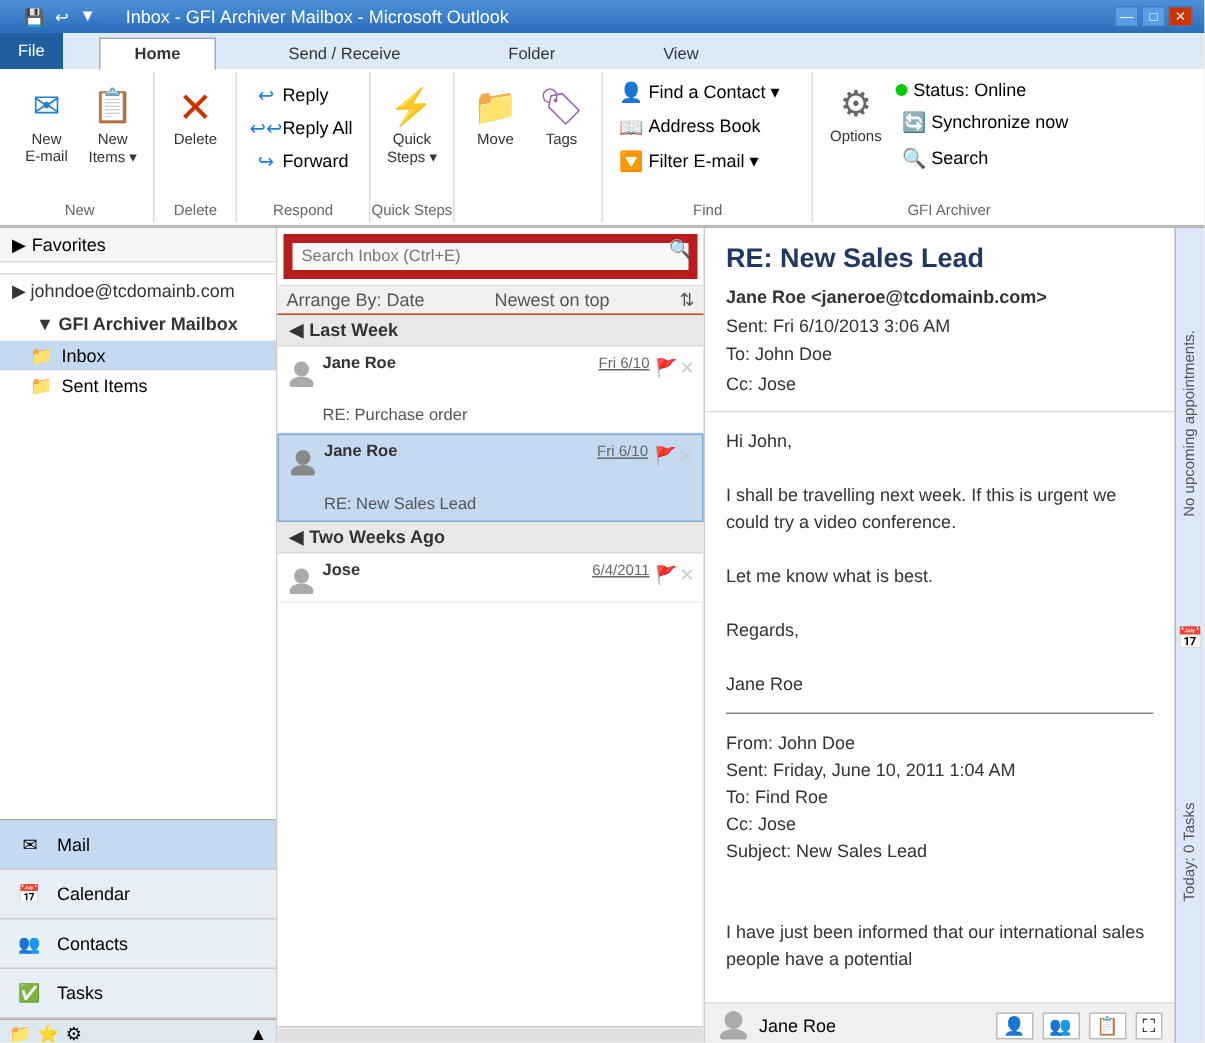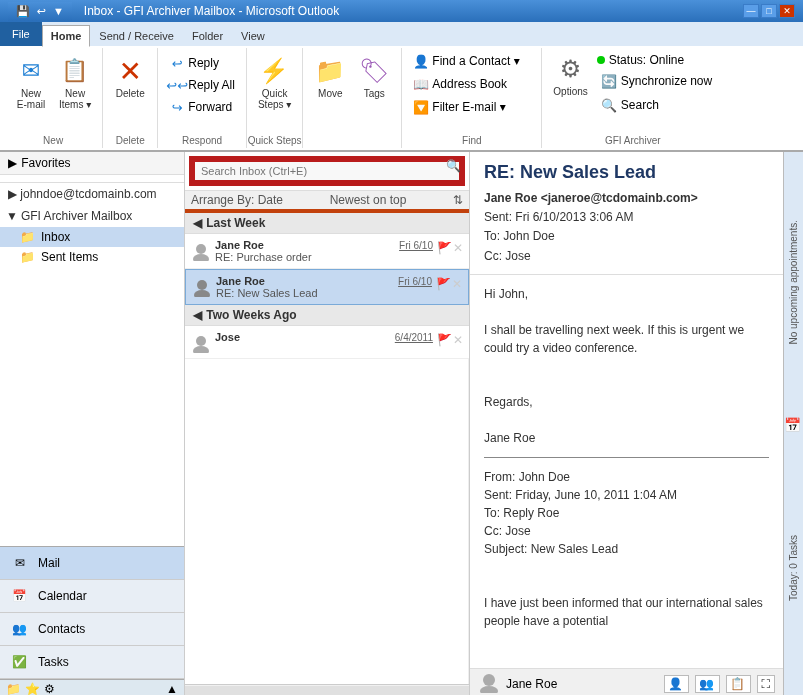--- a/index.html
+++ b/index.html
@@ -15,68 +15,68 @@
       padding: 0 8px;
       color: white;
       font-size: 11px;
     }
     .title-bar-left { display: flex; align-items: center; gap: 4px; }
     .title-bar-controls { display: flex; gap: 2px; }
     .title-btn { width: 16px; height: 14px; background: #5a9ee8; border: 1px solid #3a7cc8; color: white; font-size: 9px; display: flex; align-items: center; justify-content: center; cursor: pointer; }
 
     
     .ribbon { background: linear-gradient(to bottom, #f8f8f8, #e8e8e8); border-bottom: 1px solid #aaa; }
-    .ribbon-tabs { display: flex; background: #dce9f7; height: 24px; align-items: flex-end; padding-left: 0; }
-    .ribbon-tab { padding: 3px 8px; font-size: 11px; cursor: pointer; border: 1px solid transparent; border-bottom: none; color: #333; height: 22px; display: flex; align-items: center; }
+    .ribbon-tabs { display: flex; background: #dce9f7; height: 24px; align-items: flex-end; padding-left: 0; gap: 24px; }
+    .ribbon-tab { padding: 3px 23px; font-size: 11px; cursor: pointer; border: 1px solid transparent; border-bottom: none; color: #333; height: 22px; display: flex; align-items: center; }
     .ribbon-tab.active { background: white; border-color: #aaa; border-bottom: 1px solid white; color: #333; font-weight: bold; margin-bottom: -1px; z-index: 1; }
     .ribbon-tab.file { background: #2060a0; color: white; padding: 3px 12px; border: none; height: 24px; }
     .ribbon-content { background: white; border-bottom: 1px solid #aaa; display: flex; padding: 2px 4px; gap: 0; min-height: 78px; }
     .ribbon-group { display: flex; flex-direction: column; padding: 2px 6px; border-right: 1px solid #ddd; position: relative; }
     .ribbon-group-label { position: absolute; bottom: 2px; left: 0; right: 0; text-align: center; font-size: 10px; color: #666; }
     .ribbon-group-content { display: flex; gap: 2px; flex: 1; align-items: flex-start; padding-bottom: 14px; padding-top: 2px; }
     .ribbon-btn-large { display: flex; flex-direction: column; align-items: center; padding: 2px 4px; cursor: pointer; border: 1px solid transparent; min-width: 40px; }
     .ribbon-btn-large .icon { width: 32px; height: 32px; display: flex; align-items: center; justify-content: center; font-size: 22px; }
     .ribbon-btn-large .label { font-size: 10px; text-align: center; color: #333; margin-top: 1px; }
     .ribbon-btn-small { display: flex; align-items: center; gap: 3px; padding: 2px 4px; cursor: pointer; border: 1px solid transparent; white-space: nowrap; font-size: 11px; }
     .ribbon-btn-small .icon { width: 16px; height: 16px; display: flex; align-items: center; justify-content: center; font-size: 13px; }
     .ribbon-stack { display: flex; flex-direction: column; gap: 0; justify-content: flex-start; padding-bottom: 14px; }
 
     
     .main-layout { display: flex; height: calc(695px - 22px - 24px - 82px - 20px); }
 
     
     .sidebar { width: 185px; background: white; border-right: 1px solid #ccc; display: flex; flex-direction: column; overflow: hidden; }
     .sidebar-favorites { padding: 4px 8px; background: #f5f5f5; border-bottom: 1px solid #ddd; display: flex; align-items: center; gap: 4px; cursor: pointer; }
     .sidebar-account { padding: 4px 8px; font-size: 11px; color: #333; cursor: pointer; }
-    .sidebar-mailbox { padding: 4px 6px; font-size: 11px; color: #333; font-weight: normal; cursor: pointer; }
+    .sidebar-mailbox { padding: 4px 24px; font-size: 11px; color: #333; font-weight: bold; cursor: pointer; }
     .sidebar-item { display: flex; align-items: center; gap: 6px; padding: 3px 8px 3px 20px; cursor: pointer; font-size: 11px; }
     .sidebar-item.selected { background: #c5d9f1; }
     .sidebar-nav { margin-top: auto; border-top: 1px solid #aaa; background: #e8eef5; }
     .nav-item { display: flex; align-items: center; gap: 8px; padding: 6px 10px; cursor: pointer; border-bottom: 1px solid #ccc; }
     .nav-item.active { background: #c5d9f1; }
     .nav-item-icon { width: 20px; height: 20px; display: flex; align-items: center; justify-content: center; }
     .nav-bottom { display: flex; justify-content: space-between; align-items: center; padding: 2px 6px; background: #dde8f0; border-top: 1px solid #aaa; }
     .nav-bottom-icons { display: flex; gap: 4px; }
 
     
     .email-list { width: 285px; border-right: 1px solid #ccc; display: flex; flex-direction: column; background: white; }
     .email-search { padding: 4px; border-bottom: 1px solid #ddd; }
     .email-search input { width: 100%; padding: 3px 20px 3px 6px; border: 6px solid #b91c1c; font-size: 11px; background: #f8f8f8; }
     .email-search-wrap { position: relative; }
     .search-icon-inner { position: absolute; right: 4px; top: 3px; color: #888; font-size: 12px; }
-    .email-arrange { display: flex; justify-content: space-between; padding: 2px 6px; background: #f0f0f0; border-bottom: 4px solid #c2410c; font-size: 10px; color: #555; align-items: center; }
+    .email-arrange { display: flex; justify-content: space-between; padding: 2px 6px; background: #f0f0f0; border-bottom: 1px solid #c2410c; font-size: 10px; color: #555; align-items: center; }
     .email-group-header { padding: 3px 8px; background: #e8e8e8; font-size: 11px; font-weight: bold; color: #333; display: flex; align-items: center; gap: 4px; border-bottom: 1px solid #ddd; }
     .email-item { display: flex; align-items: flex-start; padding: 5px 6px; border-bottom: 1px solid #eee; cursor: pointer; gap: 4px; }
     .email-item.selected { background: #c5d9f1; border: 1px solid #7aaad8; }
     .email-avatar { width: 20px; height: 20px; margin-top: 2px; }
     .email-info { flex: 1; }
     .email-header { display: flex; justify-content: space-between; align-items: center; }
     .email-sender { font-size: 11px; font-weight: bold; color: #333; }
     .email-date { font-size: 10px; color: #666; text-decoration: underline; }
-    .email-subject { font-size: 11px; color: #555; }
+    .email-subject { font-size: 11px; color: #555; margin-top: 23px; }
     .email-actions { display: flex; gap: 1px; margin-top: 2px; }
 
     
     .reading-pane { flex: 1; display: flex; flex-direction: column; background: white; }
     .reading-header { padding: 10px 14px 8px; border-bottom: 1px solid #ddd; }
     .reading-title { font-size: 18px; font-weight: bold; color: #1f3864; margin-bottom: 6px; }
     .reading-meta { font-size: 11px; color: #333; line-height: 1.6; }
     .reading-body { flex: 1; padding: 10px 14px; overflow-y: auto; font-size: 12px; color: #333; line-height: 1.5; }
     .reading-body .divider { border-top: 1px solid #888; margin: 10px 0; }
     .reading-footer { height: 30px; border-top: 1px solid #ddd; display: flex; align-items: center; padding: 0 8px; gap: 6px; background: #f0f0f0; }
@@ -398,28 +398,29 @@
         <div>Sent: <span>Fri 6/10/2013 3:06 AM</span></div>
         <div>To: <span>John Doe</span></div>
         <div>Cc: <span>Jose</span></div>
       </div>
     </div>
     <div class="reading-body">
       <p>Hi John,</p>
       <br>
       <p>I shall be travelling next week. If this is urgent we could try a video conference.</p>
       <br>
+      <p>Let me know what is best.</p>
       <br>
       <p>Regards,</p>
       <br>
       <p>Jane Roe</p>
       <div class="divider"></div>
       <p>From: John Doe</p>
       <p>Sent: Friday, June 10, 2011 1:04 AM</p>
-      <p>To: Reply Roe</p>
+      <p>To: Find Roe</p>
       <p>Cc: Jose</p>
       <p>Subject: New Sales Lead</p>
       <br>
       <br>
       <p>I have just been informed that our international sales people have a potential</p>
     </div>
     <div class="reading-footer">
       <div>
         <svg width="22" height="22" viewBox="0 0 22 22">
             <circle cx="11" cy="9" r="6" fill="#aaa"></circle>

